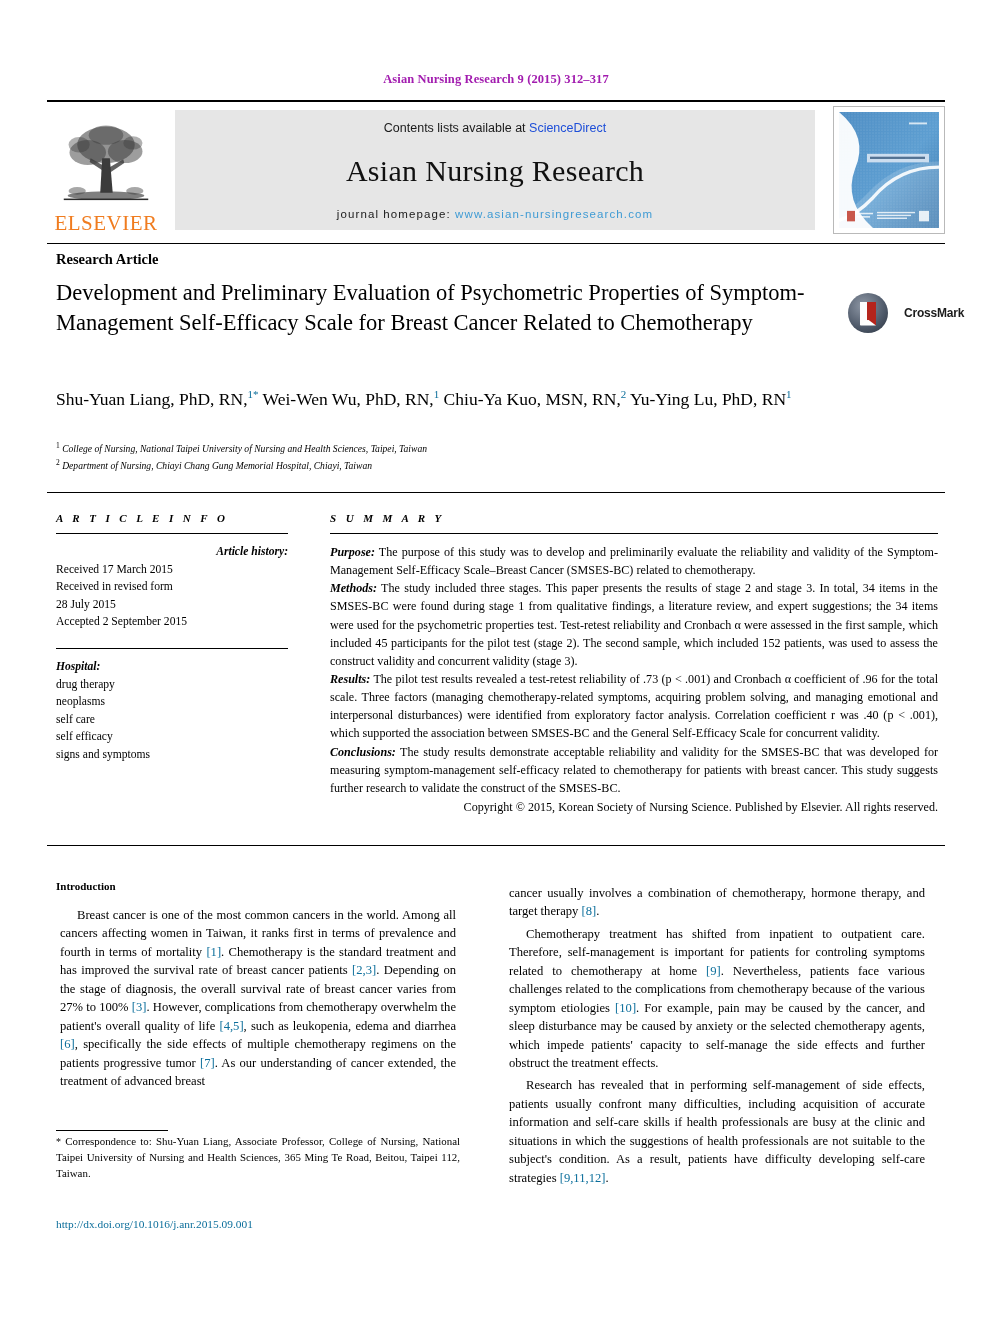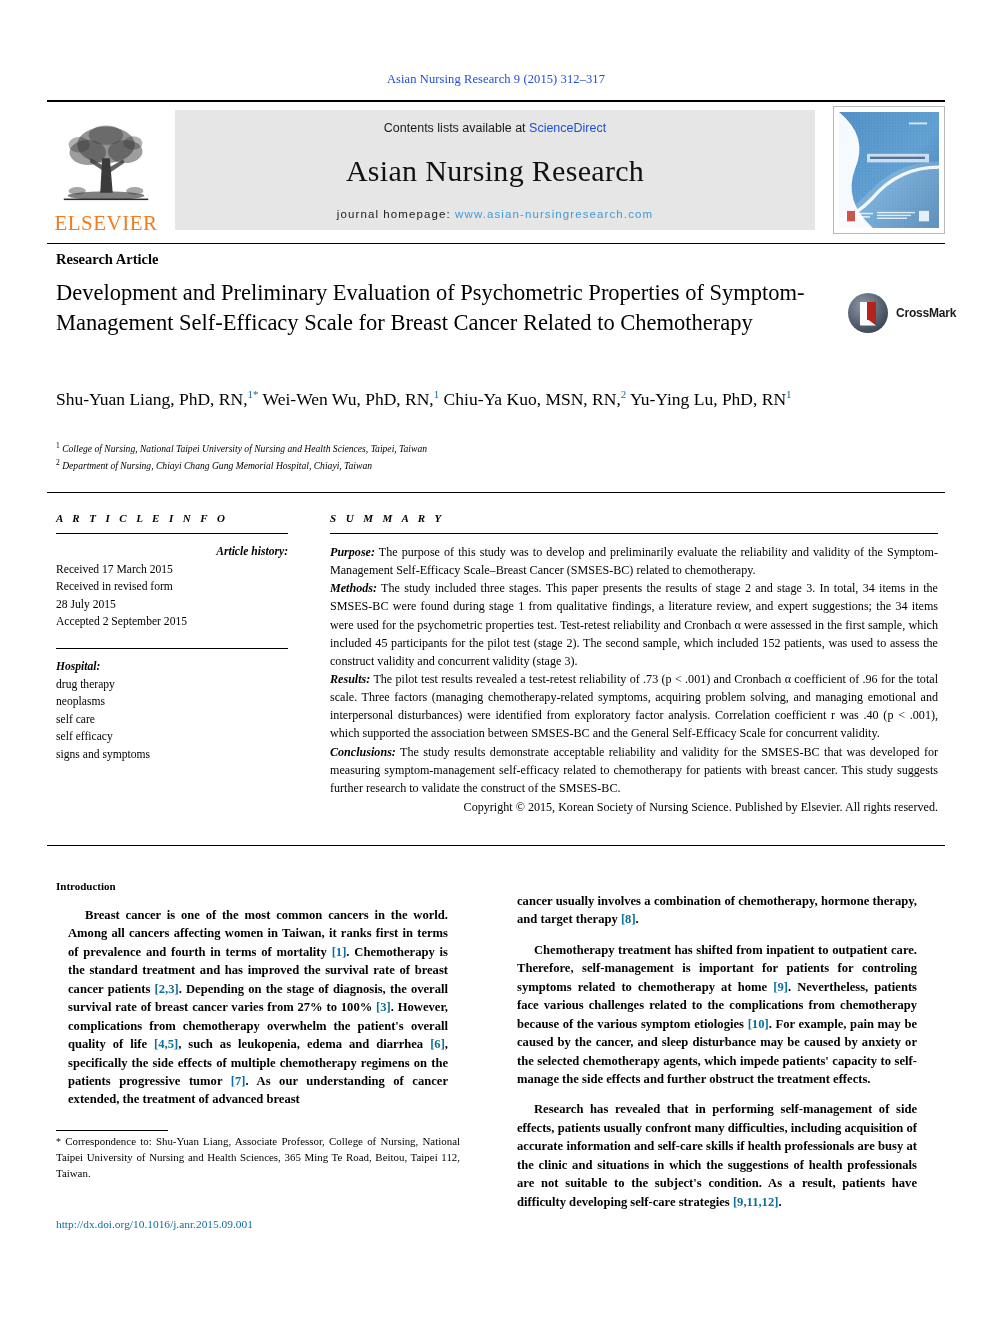--- a/index.html
+++ b/index.html
@@ -12,22 +12,22 @@
     position: relative;
     overflow: hidden;
   }
   .page { position: relative; width: 992px; height: 1323px; }
 
   
   .runhead {
     position: absolute; top: 72px; left: 0; width: 992px;
     text-align: center;
     font-family: "Liberation Serif", serif;
-    font-weight: normal; font-size: 12.5px;
-    color: #1d4ed8;
+    font-weight: bold; font-size: 12.5px;
+    color: #a21caf;
     letter-spacing: 0.1px;
   }
 
   
   .masthead {
     position: absolute; top: 100px; left: 47px; width: 898px; height: 135px;
     border-top: 2.5px solid #000;
   }
   .logo-box {
     position: absolute; left: 0; top: 4px; width: 118px; height: 128px;
@@ -98,21 +98,21 @@
     background: linear-gradient(90deg,#fdfdfd 0 42%, #b5241c 42% 100%);
     position: relative;
   }
   .cm-book:after {
     content:""; position:absolute; left:0; bottom:-1px; width:100%; height:6px;
     background: #fff;
     clip-path: polygon(50% 0, 100% 100%, 0 100%);
   }
   .cm-word {
     font-family: "Liberation Sans", sans-serif;
-    font-size: 12px; font-weight: bold; color: #1b1b1b; margin-left: 8px;
+    font-size: 12px; font-weight: bold; color: #1b1b1b; margin-left: 16px;
     letter-spacing: -0.2px;
   }
 
   
   .authors {
     position: absolute; top: 387px; left: 56px; width: 740px;
     font-family: "Liberation Serif", serif; font-size: 17.5px; line-height: 1.45;
   }
   .authors sup { font-size: 11px; color: #0b6e9b; vertical-align: super; }
   .authors sup.plain { color: #0b6e9b; }
@@ -157,21 +157,21 @@
   .body-left  { position: absolute; top: 880px; left: 56px; width: 404px; }
   .body-right { position: absolute; top: 880px; left: 505px; width: 424px; }
   .h2 {
     font-family: "Liberation Serif", serif; font-size: 11px; font-weight: bold;
     margin: 0 0 14px 0;
   }
   .bodytext {
     font-size: 12.6px; line-height: 1.465;
     text-align: justify; text-justify: inter-word;
   }
-  .bodytext p { margin: 12px; font-weight: bold; }
+  .bodytext p { margin: 4px; }
   .bodytext p.ind { text-indent: 17px; }
   .ref { color: #0b6e9b; }
 
   
   .foot-rule {
     position: absolute; top: 1130px; left: 56px; width: 112px; border-top: 1.3px solid #000;
   }
   .footnote {
     position: absolute; top: 1134px; left: 56px; width: 404px;
     font-size: 10.9px; line-height: 1.45; text-align: justify;

